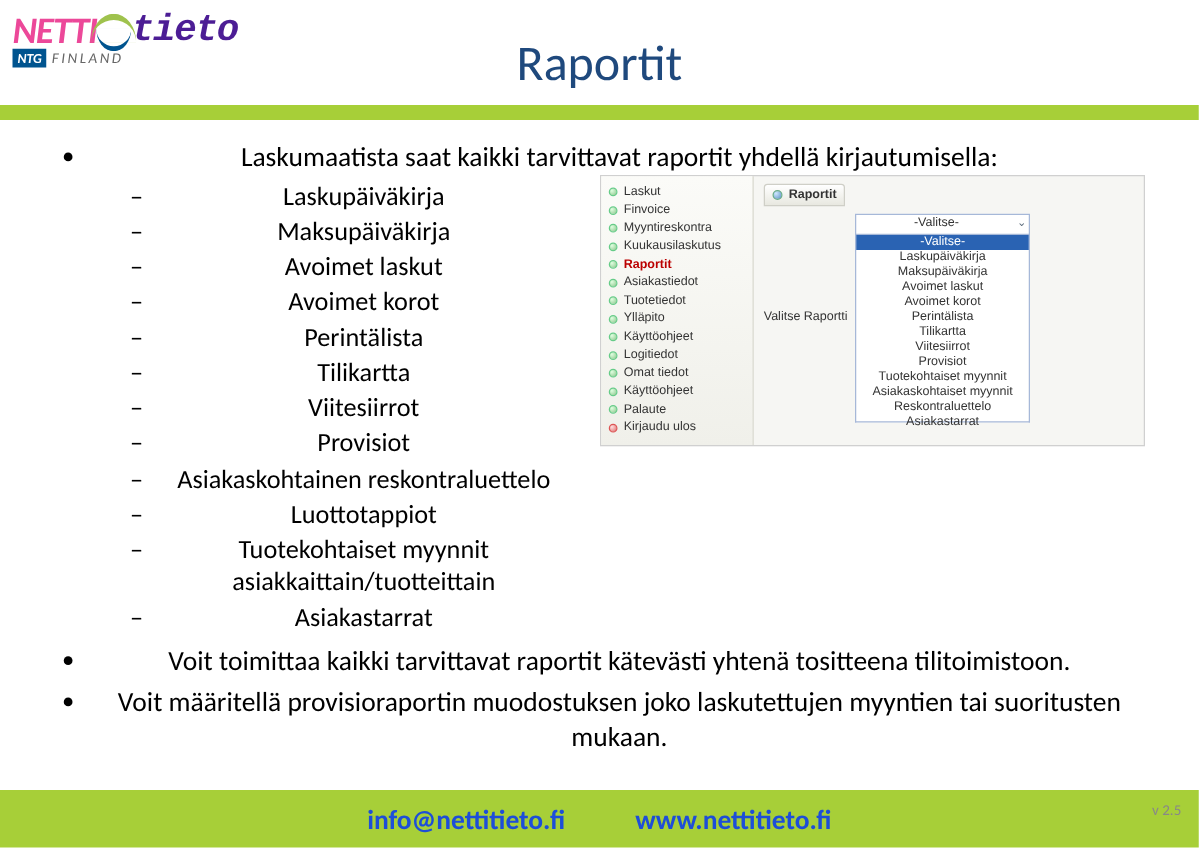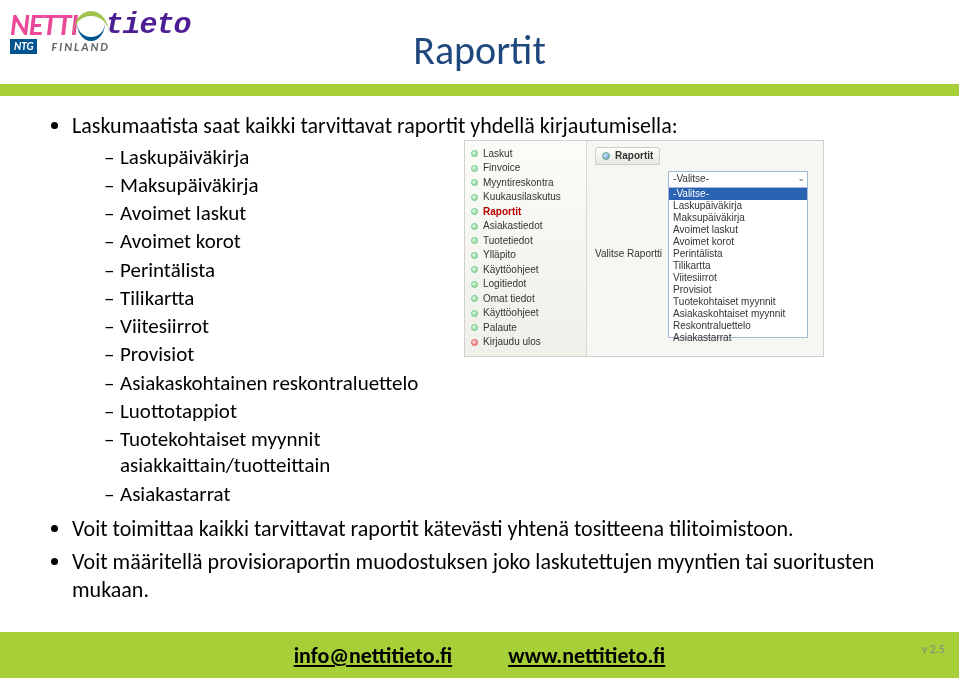--- a/index.html
+++ b/index.html
@@ -17,39 +17,39 @@
     }
     .logo-swoosh::before {
       content: ""; position: absolute; left: 0; top: 4px; width: 36px; height: 18px;
       border-top: 5px solid #9fc24d; border-radius: 50% 50% 0 0 / 100% 100% 0 0;
     }
     .logo-swoosh::after {
       content: ""; position: absolute; left: 4px; top: 16px; width: 28px; height: 14px;
       border-bottom: 4px solid #00548f; border-radius: 0 0 50% 50% / 0 0 100% 100%;
     }
     .logo-tieto { color: #4c1d95; font-family: Liberation Mono, monospace; }
-    .logo-sub { display: flex; align-items: center; gap: 14px; margin-top: -4px; }
+    .logo-sub { display: flex; align-items: center; gap: 4px; margin-top: -4px; }
     .logo-ntg { background: #00548f; color: #fff; font-size: 11px; font-weight: 700; padding: 1px 4px; font-style: italic; }
-    .logo-finland { color: #666; font-size: 12px; font-style: italic; font-weight: 700; letter-spacing: 2px; }
+    .logo-finland { color: #666; font-size: 12px; font-style: italic; font-weight: 400; letter-spacing: 2px; }
     .green-rule { position: absolute; top: 84px; left: 0; right: 0; height: 12px; background: #a7cf38; }
     .slide-title { position: absolute; top: 26px; left: 0; right: 0; text-align: center; color: #1f497d; font-size: 40px; font-weight: 400; }
 
-    .content { position: absolute; top: 112px; left: 46px; right: 40px; color: #000; font-size: 22px; line-height: 1.25; }
+    .content { position: absolute; top: 112px; left: 46px; right: 40px; color: #000; font-size: 22px; line-height: 1.25; text-align: center; }
     ul.bulleted { list-style: disc; padding-left: 26px; }
     ul.bulleted > li { margin-bottom: 6px; }
     ul.dashed { list-style: none; padding-left: 32px; margin-top: 4px; }
     ul.dashed > li { position: relative; padding-left: 16px; margin-bottom: 2px; font-size: 21px; }
     ul.dashed > li::before { content: "–"; position: absolute; left: 0; }
-    .split { display: flex; gap: 2px; align-items: flex-start; }
+    .split { display: flex; gap: 18px; align-items: flex-start; }
     .split .left { flex: 0 0 auto; width: 390px; }
 
     .ui-shot {
       flex: 0 0 auto; border: 1px solid #d0d0d0; background: #f6f6f3;
       display: flex; font-family: Tahoma, Arial, sans-serif; font-size: 10px; color: #333;
-      width: 360px;
+      width: 436px;
     }
     .ui-nav { width: 122px; padding: 6px 4px; border-right: 1px solid #d9d9d0; background: linear-gradient(#fbfbf8, #f0f0ea); }
     .ui-nav .nav-item { display: flex; align-items: center; gap: 5px; padding: 1px 2px; white-space: nowrap; }
     .ui-nav .nav-item.selected { color: #b00; font-weight: 700; }
     .nav-bullet { width: 7px; height: 7px; border: 1px solid #6c8; border-radius: 50%; background: radial-gradient(circle at 30% 30%, #dfffe0, #8fc78f); flex: 0 0 auto; }
     .nav-bullet.red { border-color: #d55; background: radial-gradient(circle at 30% 30%, #ffe0e0, #e07070); }
     .ui-right { flex: 1; padding: 6px 8px; }
     .ui-tab { display: flex; align-items: center; gap: 5px; background: linear-gradient(#fff, #e8e8e0); border: 1px solid #cfcfc7; border-radius: 3px 3px 0 0; padding: 2px 6px; width: fit-content; font-weight: 700; }
     .ui-tab .tab-icon { width: 8px; height: 8px; border-radius: 50%; background: radial-gradient(circle at 30% 30%, #cfe8ff, #5a8fc4); border: 1px solid #6a8; }
     .ui-row { display: flex; align-items: center; gap: 6px; margin-top: 6px; }
@@ -62,21 +62,21 @@
     .ui-list {
       border: 1px solid #a6b8d8; border-top: none; background: #fff;
       max-height: 150px; width: 140px;
     }
     .ui-list .opt { padding: 0 4px; line-height: 12px; white-space: nowrap; }
     .ui-list .opt.sel { background: #2a63b3; color: #fff; }
 
     .below-bullets { margin-top: 4px; }
 
     .footer-bar { position: absolute; bottom: 0; left: 0; right: 0; height: 46px; background: #a7cf38; display: flex; align-items: center; justify-content: center; gap: 56px; }
-    .footer-link { color: #000000; font-size: 22px; font-weight: 600; text-decoration: underline; }
+    .footer-link { color: #1d4ed8; font-size: 22px; font-weight: 600; }
     .version { position: absolute; right: 14px; bottom: 22px; color: #888; font-size: 12px; }
   </style>
 </head>
 <body>
 
 <div class="header-bar">
   <div class="logo">
     <div class="logo-top">
       <span class="logo-netti">NETTI</span>
       <span class="logo-swoosh"></span>

